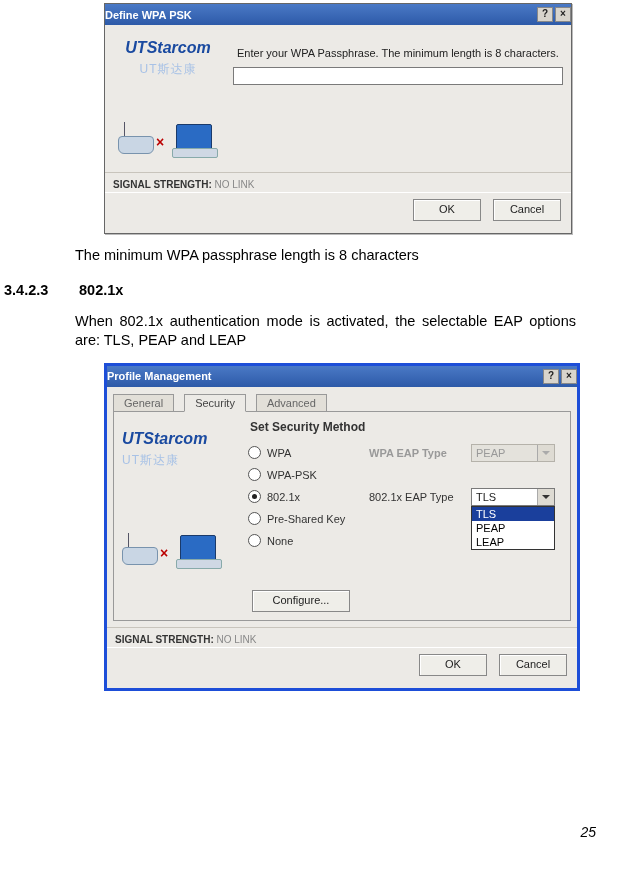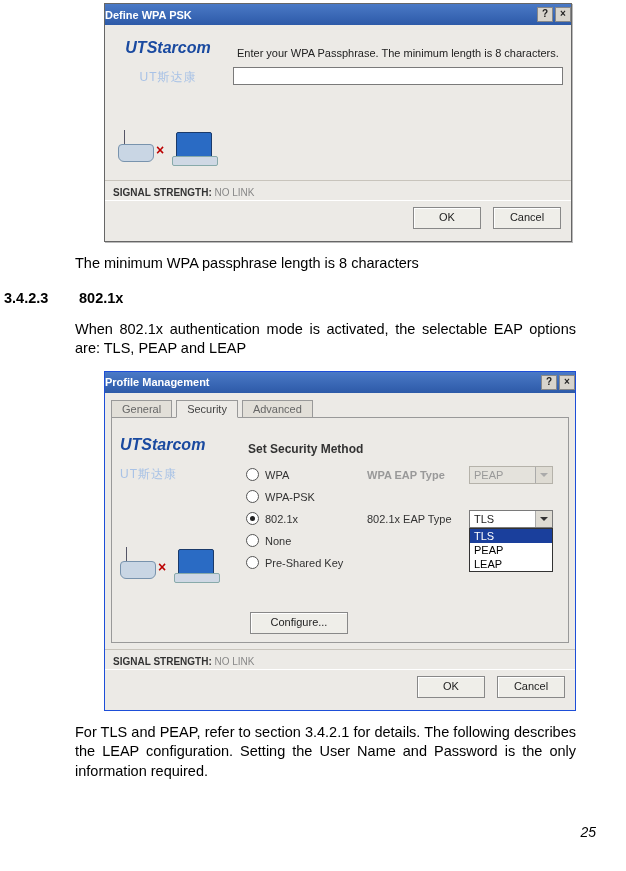--- a/index.html
+++ b/index.html
@@ -90,21 +90,21 @@
   .brand-ut {
     font-family: Arial, sans-serif;
     font-size: 16px;
     color: #1a4aa0;
     margin-top: 6px;
   }
   .brand-ut .ut-bold { font-weight: bold; font-style: italic; }
   .brand-cn {
     font-size: 12px;
     color: #a8c2e6;
-    margin-top: 12px;
+    margin-top: 4px;
     letter-spacing: 1px;
   }
   .router-art {
     margin-top: 34px;
     margin-bottom: 6px;
     position: relative;
     width: 100px;
     height: 46px;
   }
   .router-shape {
@@ -181,33 +181,33 @@
     background: #efeee9;
     border: 1px solid #888;
     font-size: 11px;
     text-align: center;
     line-height: 18px;
     box-shadow: inset 1px 1px 0 #fff;
   }
 
   
   .dlg2 {
-    border: 1px solid #1d4ed8;
+    border: 3px solid #1d4ed8;
     background: #eceae6;
     width: 470px;
     margin-left: 104px;
     margin-top: 8px;
     font-size: 11px;
     font-family: Tahoma, Arial, sans-serif;
     color: #222;
   }
   .tabs {
     display: flex;
     padding: 6px 6px 0 6px;
-    gap: 4px;
+    gap: 10px;
     font-size: 11px;
   }
   .tab {
     padding: 2px 10px;
     border: 1px solid #999;
     border-bottom: 1px solid #eceae6;
     background: #eceae6;
     position: relative;
     top: 1px;
     color: #444;
@@ -223,21 +223,21 @@
     padding: 8px;
     background: #eceae6;
   }
   .panel-flex { display: flex; gap: 8px; }
   .panel-left { width: 118px; padding-top: 4px; }
   .panel-right { flex: 1; }
 
   .sec-heading {
     font-weight: bold;
     font-size: 12px;
-    margin: 16px 0 8px 2px;
+    margin: 0 0 8px 2px;
     color: #333;
   }
   .opt-row {
     display: flex;
     align-items: center;
     height: 22px;
     gap: 6px;
   }
   .radio {
     width: 11px; height: 11px; border-radius: 50%;
@@ -432,42 +432,39 @@
               <div class="dd-list">
                 <div class="dd-item hl">TLS</div>
                 <div class="dd-item">PEAP</div>
                 <div class="dd-item">LEAP</div>
               </div>
             </span>
           </div>
 
           <div class="opt-row">
             <span class="radio"></span>
-            <span class="opt-label">None</span>
+            <span class="opt-label">Pre-Shared Key</span>
           </div>
 
           <div class="opt-row">
             <span class="radio"></span>
-            <span class="opt-label">Pre-Shared Key</span>
+            <span class="opt-label">None</span>
           </div>
 
           <div class="cfg-row">
             <div class="cfg-btn">Configure...</div>
           </div>
         </div>
       </div>
     </div>
     <div class="sig-row">
       <b>SIGNAL STRENGTH:</b>
       <span class="val">NO LINK</span>
     </div>
     <div class="btn-row">
       <div class="win-btn">OK</div>
       <div class="win-btn">Cancel</div>
     </div>
   </div>
 
-  <div class="indent">
-    <p class="body">For TLS and PEAP, refer to section 3.4.2.1 for details. The following describes the LEAP configuration. Setting the User Name and Password is the only information required.</p>
-  </div>
 
   <div class="pagenum">25</div>
 </div>
 
 </body></html>

